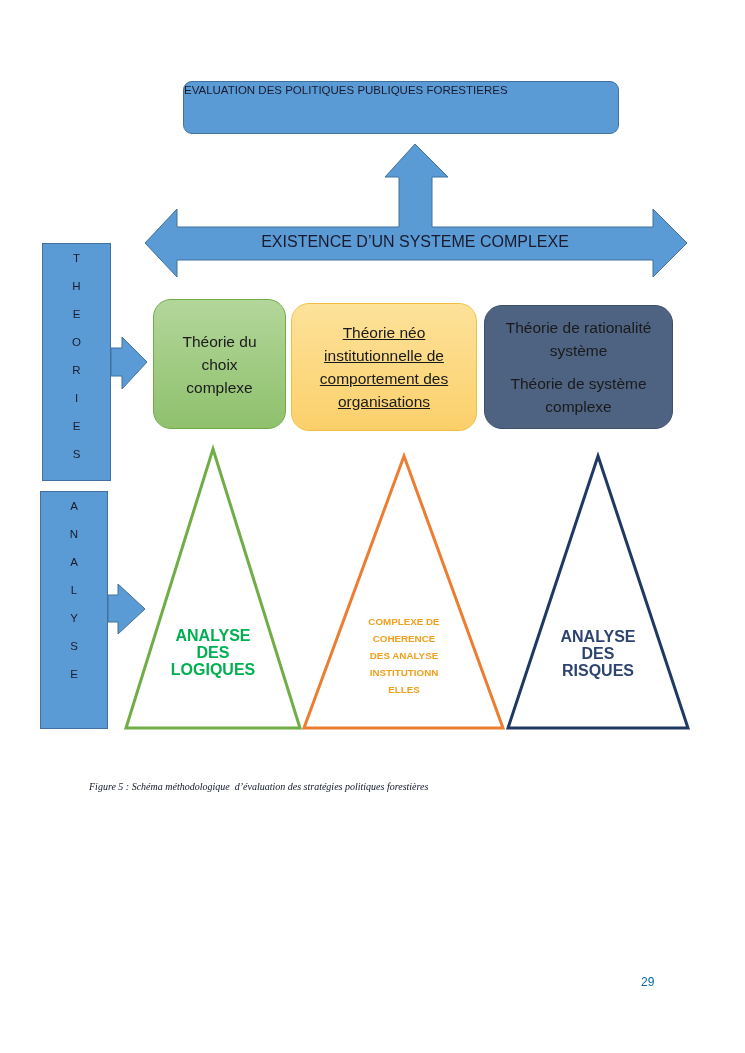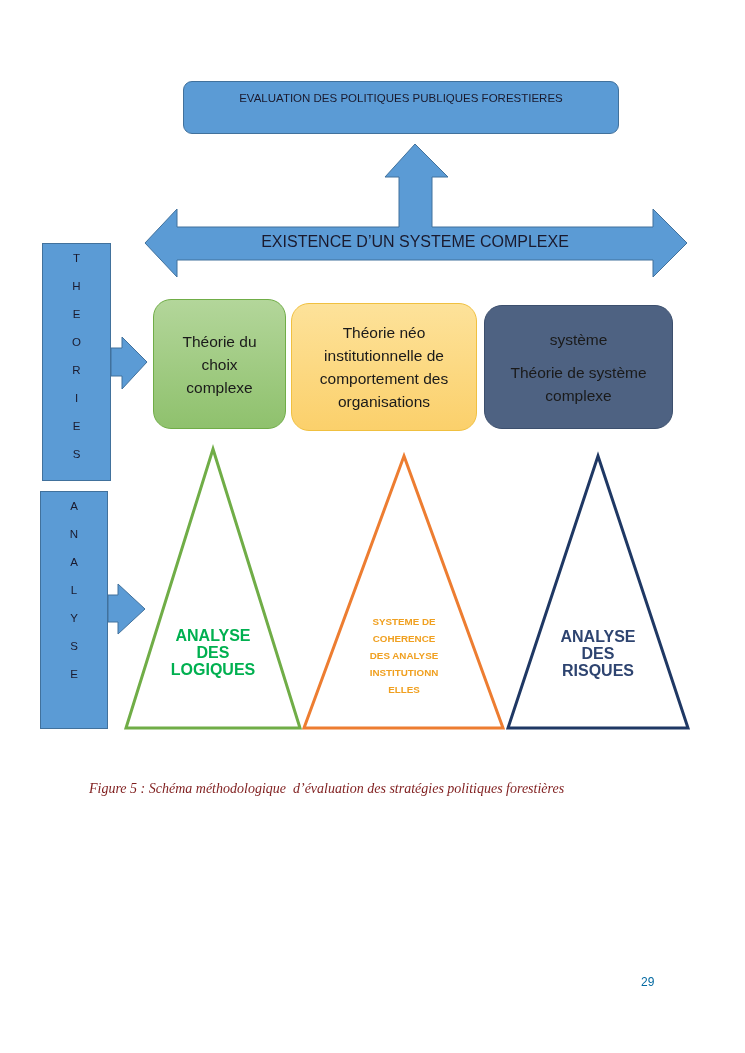--- a/index.html
+++ b/index.html
@@ -1,35 +1,35 @@
 <!DOCTYPE html>
 <html><head>
 <meta charset="utf-8">
 <style>
   html, body { margin:0; padding:0; background:#ffffff; }
   body { width:745px; height:1053px; position:relative; overflow:hidden; font-family:"Liberation Sans", sans-serif; }
   .abs { position:absolute; }
   svg.canvas { position:absolute; left:0; top:0; }
   .topbox { left:183px; top:81px; width:436px; height:53px; background:#5b9bd5; border:1px solid #41719c; border-radius:9px; box-sizing:border-box; }
-  .topbox span { display:block; text-align:center; font-size:11.5px; color:#1a1a2e; margin-top:10px; }
+  .topbox span { display:block; text-align:left; font-size:11.5px; color:#1a1a2e; margin-top:2px; }
   .arrowlabel { left:180px; top:233px; width:470px; text-align:center; font-size:16px; color:#1a1a2e; }
   .vbox { background:#5b9bd5; border:1px solid #41719c; box-sizing:border-box; display:flex; flex-direction:column; align-items:center; }
   .vbox span { font-size:11.5px; color:#1a1a2e; height:28px; line-height:28px; }
   .theories { left:42px; top:243px; width:69px; height:238px; padding-top:0px; }
   .analyse { left:40px; top:491px; width:68px; height:238px; padding-top:0px; }
   .card { border-radius:18px; box-sizing:border-box; display:flex; flex-direction:column; align-items:center; justify-content:center; text-align:center; font-size:15.5px; line-height:23px; color:#1a1a1a; }
   .card-green { left:153px; top:299px; width:133px; height:130px; background:linear-gradient(#b3d69a, #8fc16d); border:1px solid #70ad47; }
-  .card-yellow { left:291px; top:303px; width:186px; height:128px; background:linear-gradient(#fde29a, #fbd06b); border:1px solid #f0c040; }
+  .card-yellow { left:291px; top:303px; width:186px; height:128px; background:linear-gradient(#fde29a, #fbd06b); border:1px solid #f0c040;text-decoration:underline; }
   .card-dark { left:484px; top:305px; width:189px; height:124px; background:#4e6282; border:1px solid #3c4f6d; }
   .card-dark .gap { height:10px; }
   .tri-label { text-align:center; font-weight:bold; font-size:16px; line-height:17px; }
   .lbl-green { left:163px; top:627px; width:100px; color:#00b050; }
   .lbl-orange { left:344px; top:613px; width:120px; color:#f0a020; font-size:9.8px; }
   .lbl-navy { left:548px; top:628px; width:100px; color:#2e4470; }
-  .caption { left:89px; top:781px; font-family:"Liberation Serif", serif; font-style:italic; font-size:14px; color:#7f1d1d; white-space:pre; }
+  .caption { left:89px; top:781px; font-family:"Liberation Serif", serif; font-style:italic; font-size:10px; color:#0f172a; white-space:pre; }
   .pagenum { left:641px; top:975px; font-size:12px; color:#0369a1; }
 </style>
 </head>
 <body>
 
 <svg class="canvas" width="745" height="1053">
 
   <path d="M145,243 L177,209 L177,227 L399,227 L399,177 L385,177 L415,144 L448,177 L432,177 L432,227 L653,227 L653,209 L687,243 L653,277 L653,260 L177,260 L177,277 Z" fill="#5b9bd5" stroke="#41719c" stroke-width="1"></path>
 
   <path d="M111,348 L122,348 L122,337 L147,362 L122,389 L122,376 L111,376 Z" fill="#5b9bd5" stroke="#41719c" stroke-width="1"></path>
@@ -75,34 +75,35 @@
 </div>
 
 <div class="abs card card-yellow">
   <div>Théorie néo</div>
   <div>institutionnelle de</div>
   <div>comportement des</div>
   <div>organisations</div>
 </div>
 
 <div class="abs card card-dark">
+  <div>Théorie de rationalité</div>
   <div>système</div>
   <div class="gap"></div>
   <div>Théorie de système</div>
   <div>complexe</div>
 </div>
 
 <div class="abs tri-label lbl-green">
   <div>ANALYSE</div>
   <div>DES</div>
   <div>LOGIQUES</div>
 </div>
 
 <div class="abs tri-label lbl-orange">
-  <div>SYSTEME DE</div>
+  <div>COMPLEXE DE</div>
   <div>COHERENCE</div>
   <div>DES ANALYSE</div>
   <div>INSTITUTIONN</div>
   <div>ELLES</div>
 </div>
 
 <div class="abs tri-label lbl-navy">
   <div>ANALYSE</div>
   <div>DES</div>
   <div>RISQUES</div>

